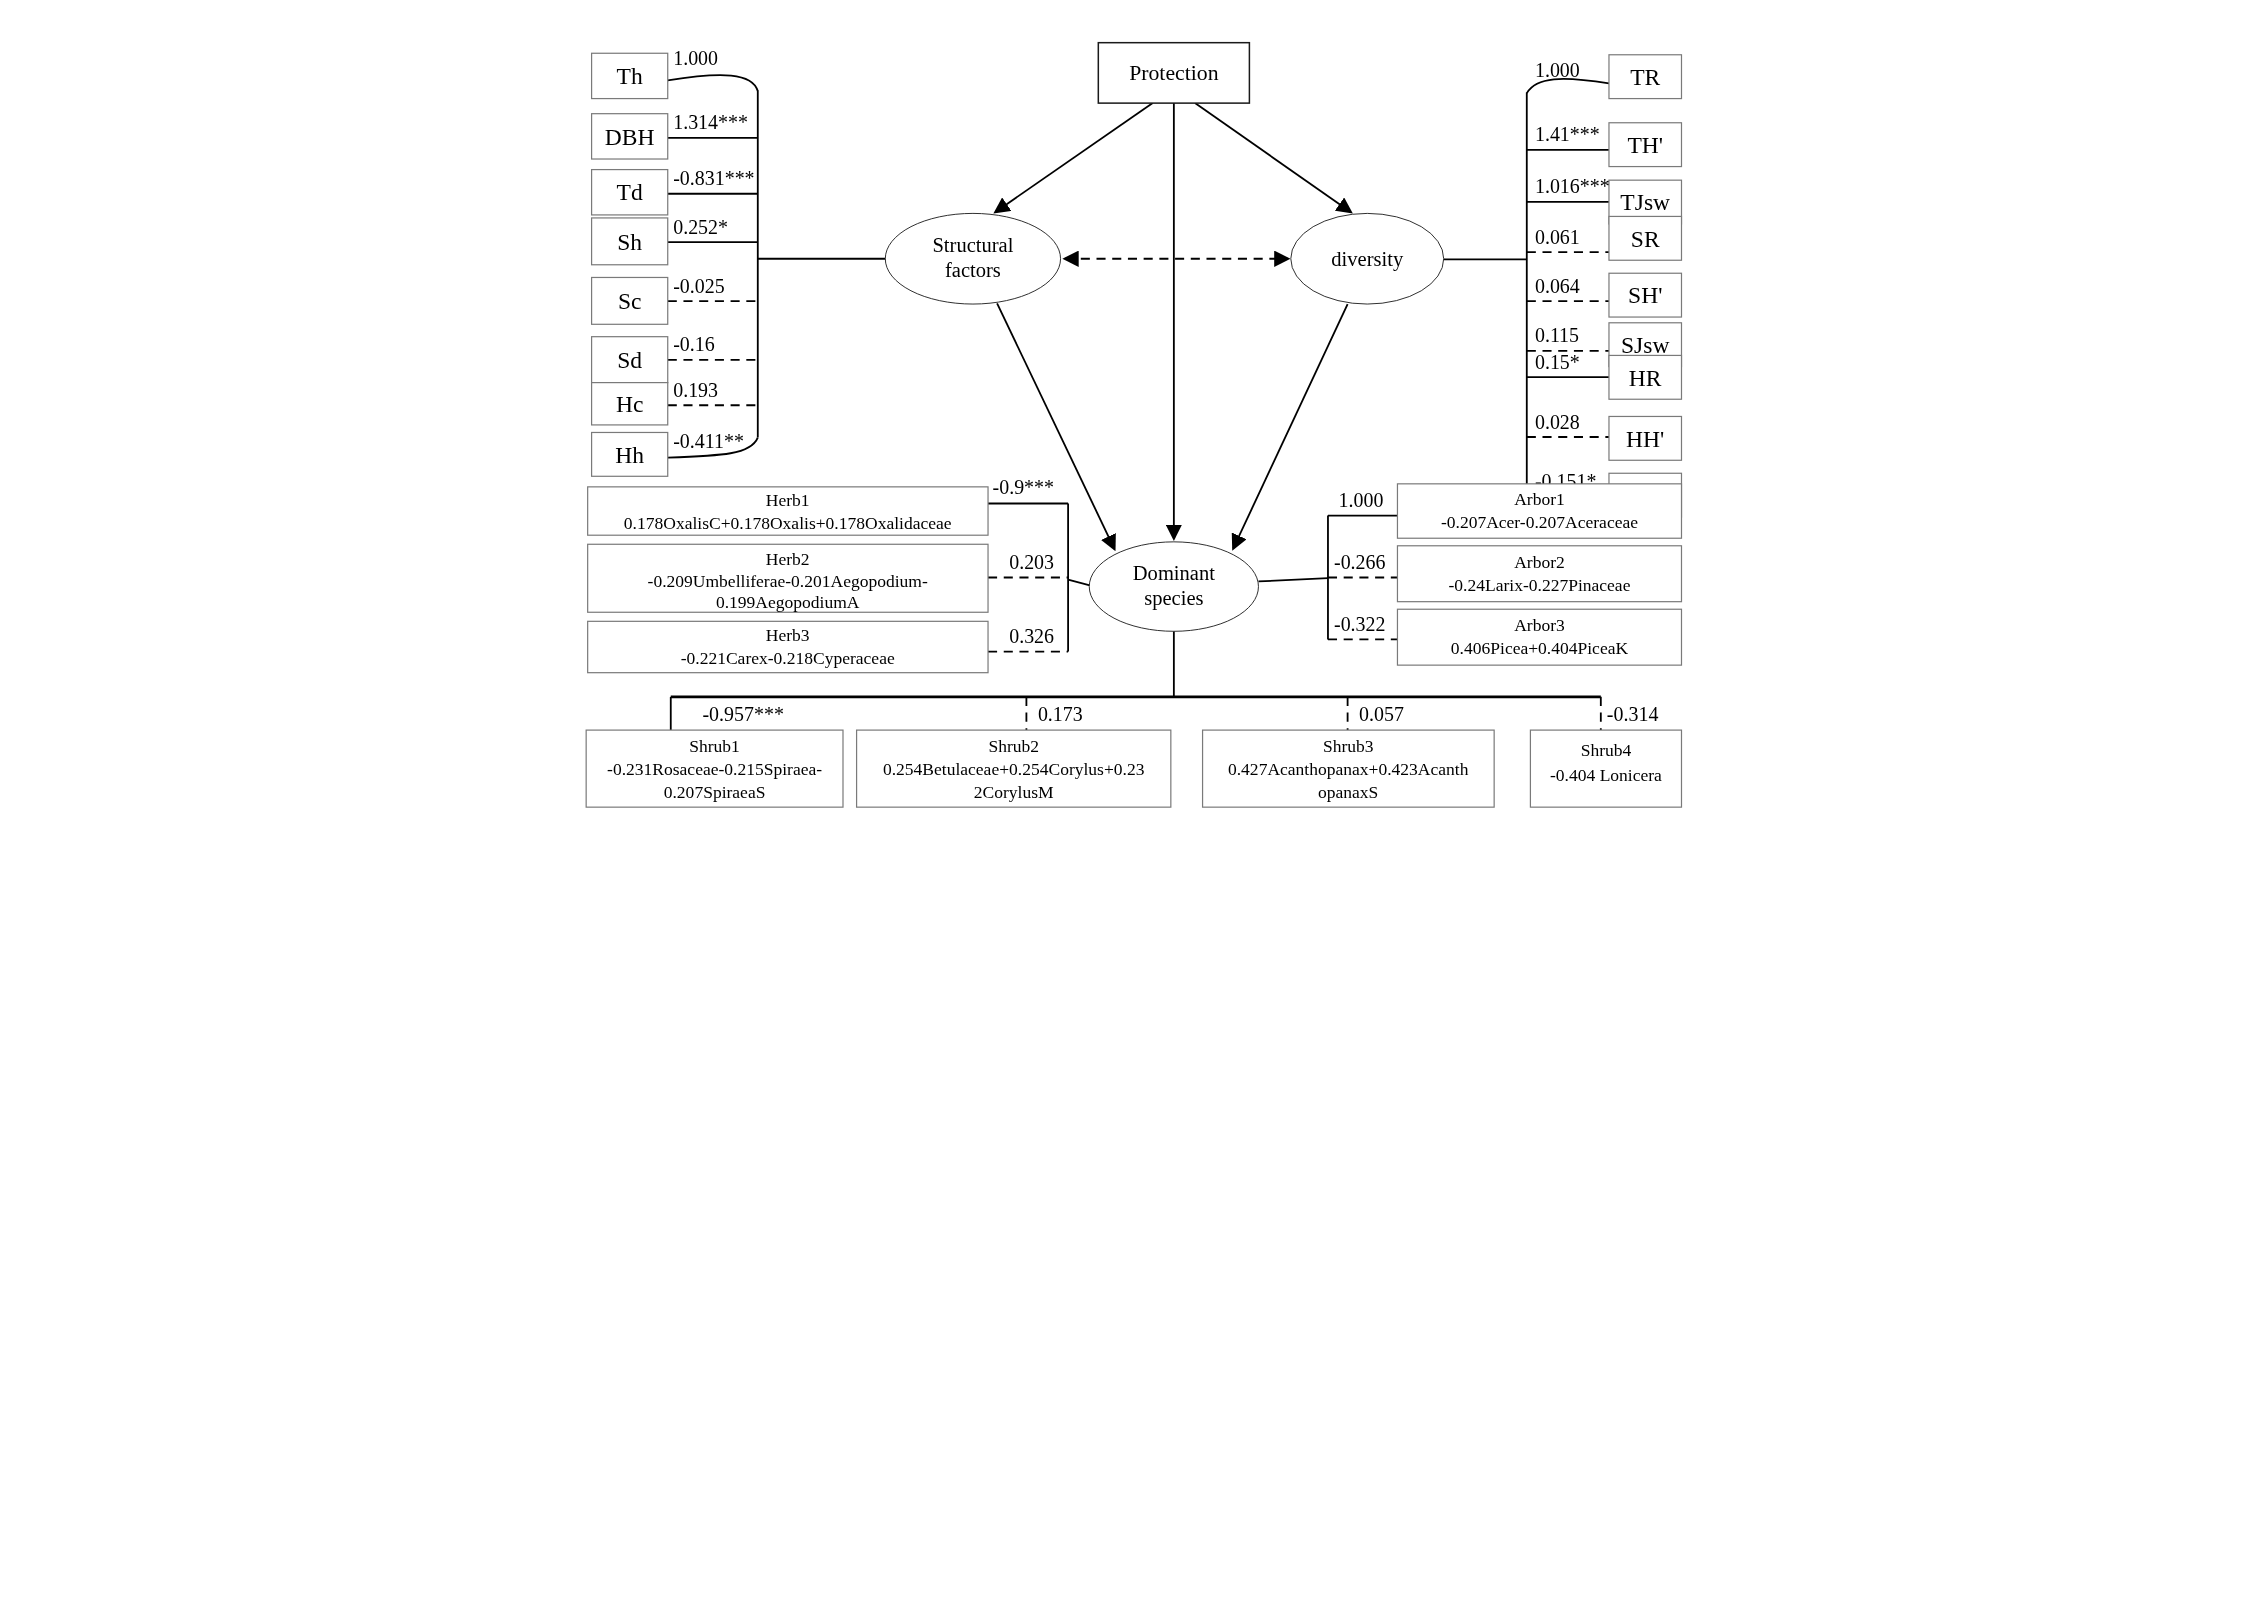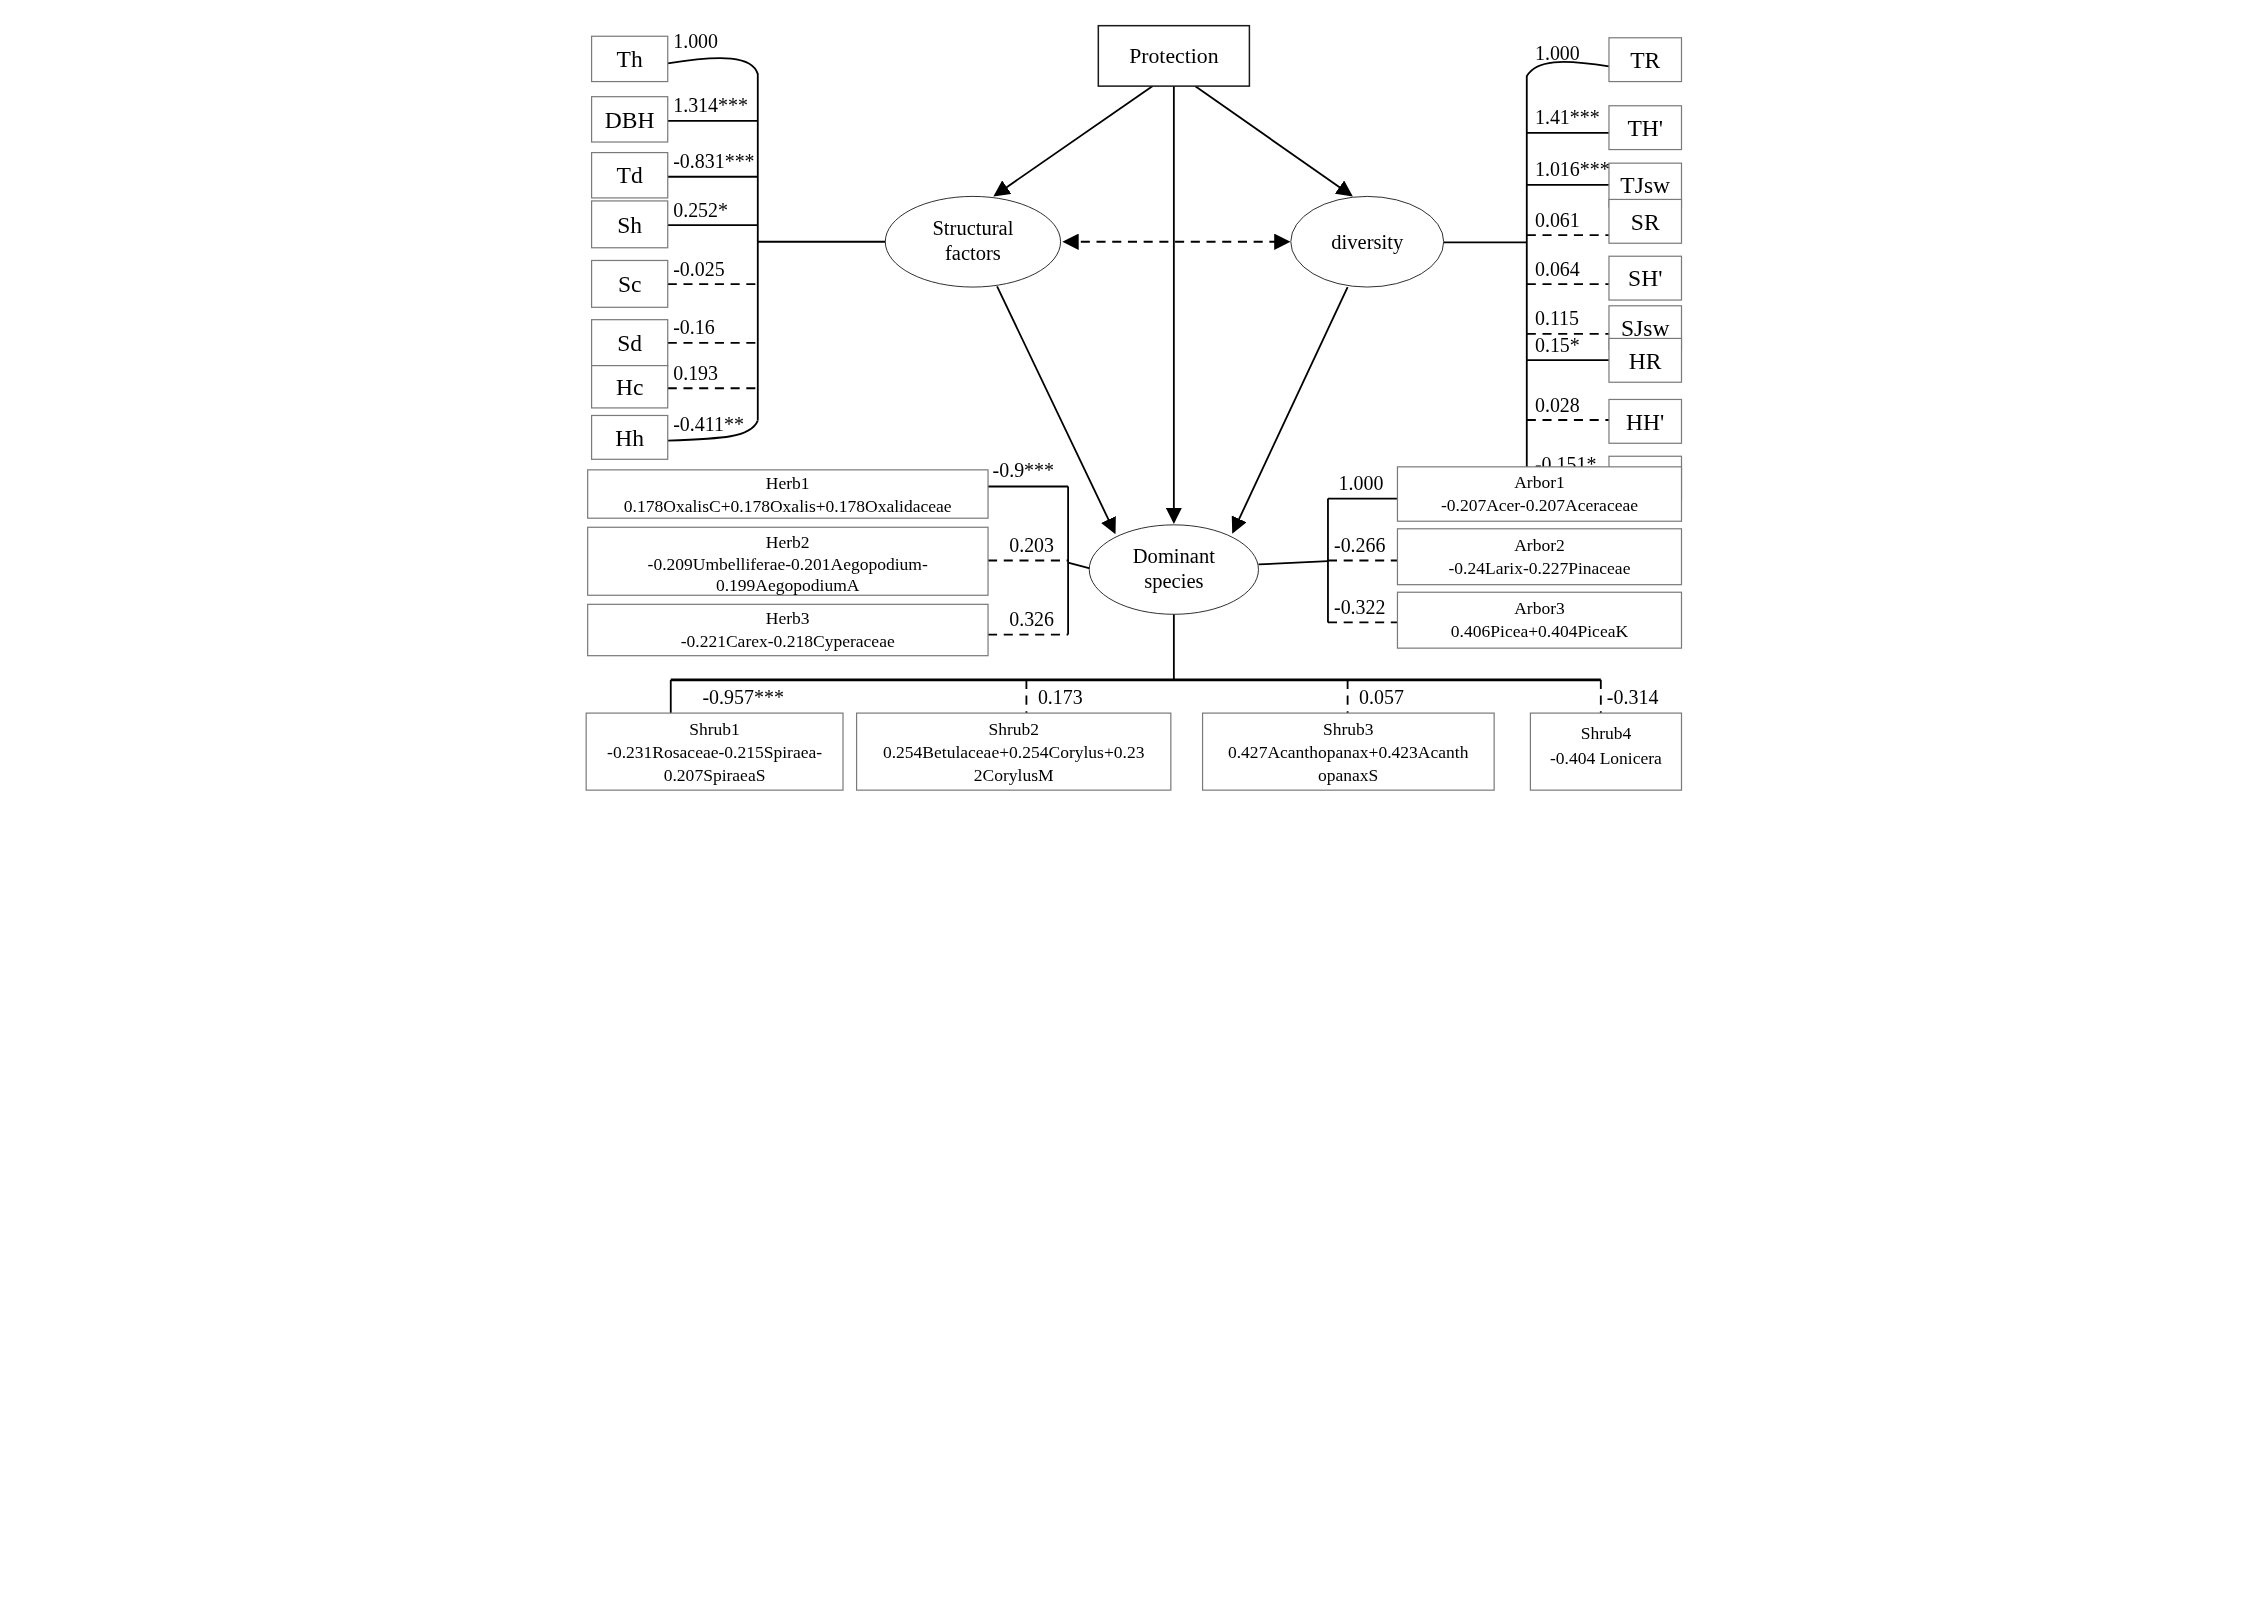--- a/index.html
+++ b/index.html
@@ -1,16 +1,16 @@
 <!DOCTYPE html>
 <html style="font-size:9.7px"><head>
 <meta charset="utf-8">
 <style>
   html,body{margin:0;padding:0;background:#ffffff;}
-  .stage{width:100%;max-width:1131px;margin:0 auto;background:#ffffff;text-align:center;}
+  .stage{width:100%;max-width:1131px;margin:17px auto;background:#ffffff;text-align:center;}
   svg{display:block;width:100%;height:auto;font-family:"Liberation Serif","DejaVu Serif",serif;}
   .box{fill:#ffffff;stroke:#7a7a7a;stroke-width:4;}
   .box-dark{fill:#ffffff;stroke:#1a1a1a;stroke-width:5;}
   .ell{fill:#ffffff;stroke:#1a1a1a;stroke-width:3;}
   .ln{stroke:#000000;stroke-width:6;fill:none;}
   .ln-dash{stroke:#000000;stroke-width:6;fill:none;stroke-dasharray:30 22;}
   .ln-thick{stroke:#000000;stroke-width:9;fill:none;}
   .arrow{stroke:#000000;stroke-width:6;fill:none;}
   .t-var{font-size:78px;fill:#000000;text-anchor:middle;}
   .t-coef{font-size:66px;fill:#000000;text-anchor:start;}

